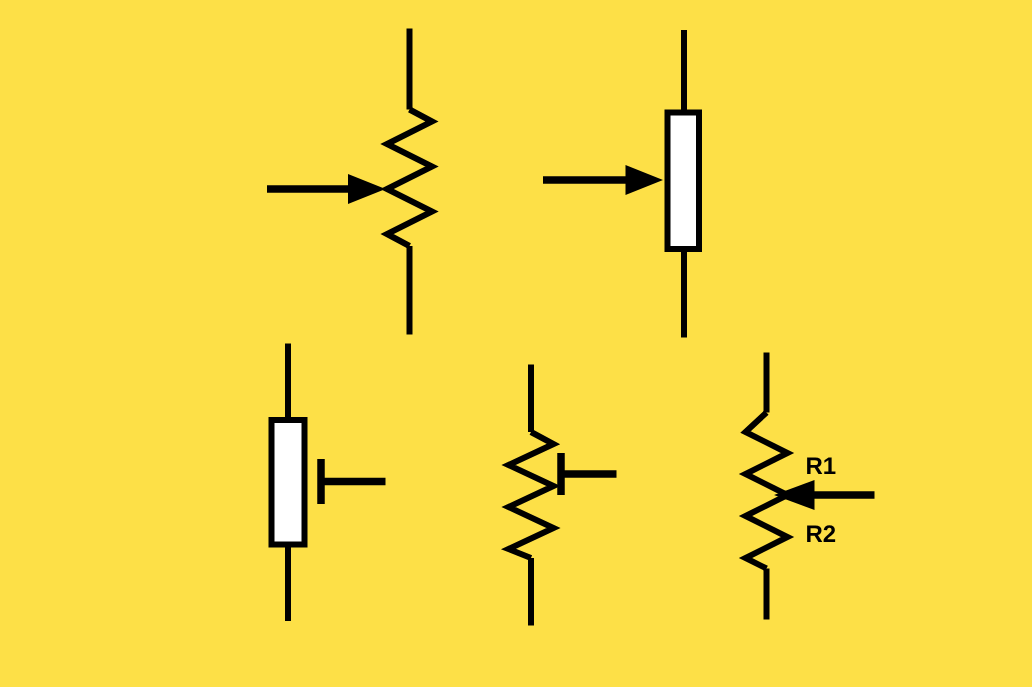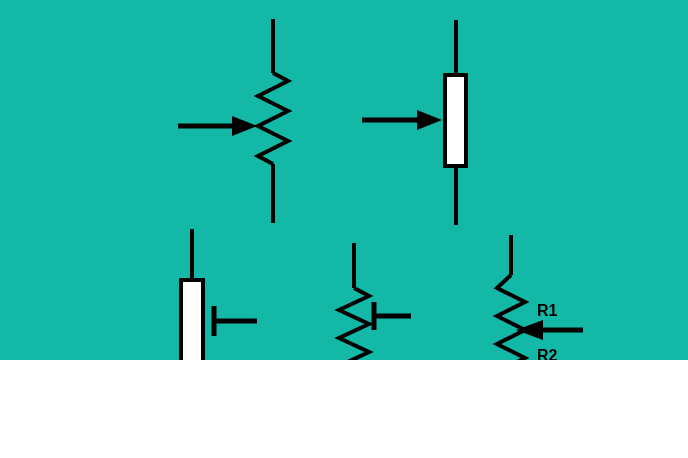--- a/index.html
+++ b/index.html
@@ -4,22 +4,22 @@
 <style>
   html, body {
     margin: 0;
     padding: 0;
     background: #ffffff;
     font-family: "Liberation Sans", sans-serif;
   }
   .stage {
     position: relative;
     width: 688px;
-    height: 360px;
-    background: #14b8a6;
+    height: 458px;
+    background: #fde047;
     overflow: hidden;
     text-align: right;
   }
   svg { display: block; }
   .wire {
     stroke: #000000;
     stroke-width: 4;
     fill: none;
     stroke-linecap: butt;
     stroke-linejoin: miter;

